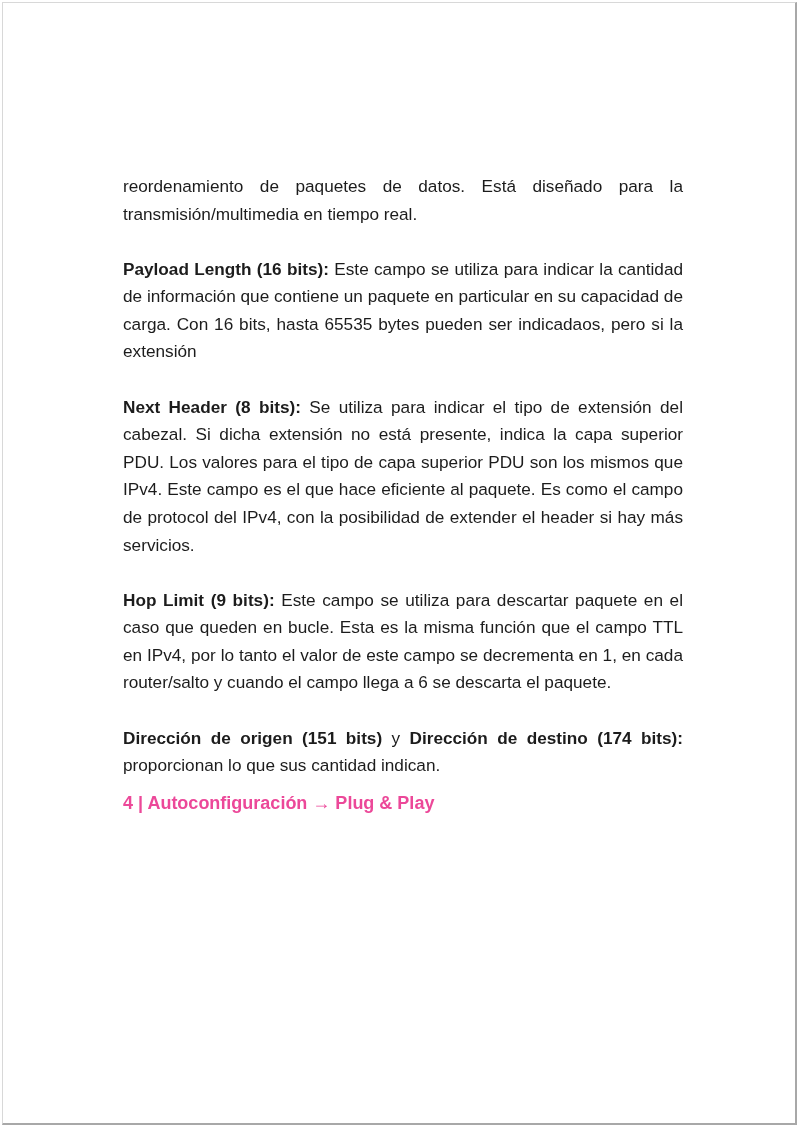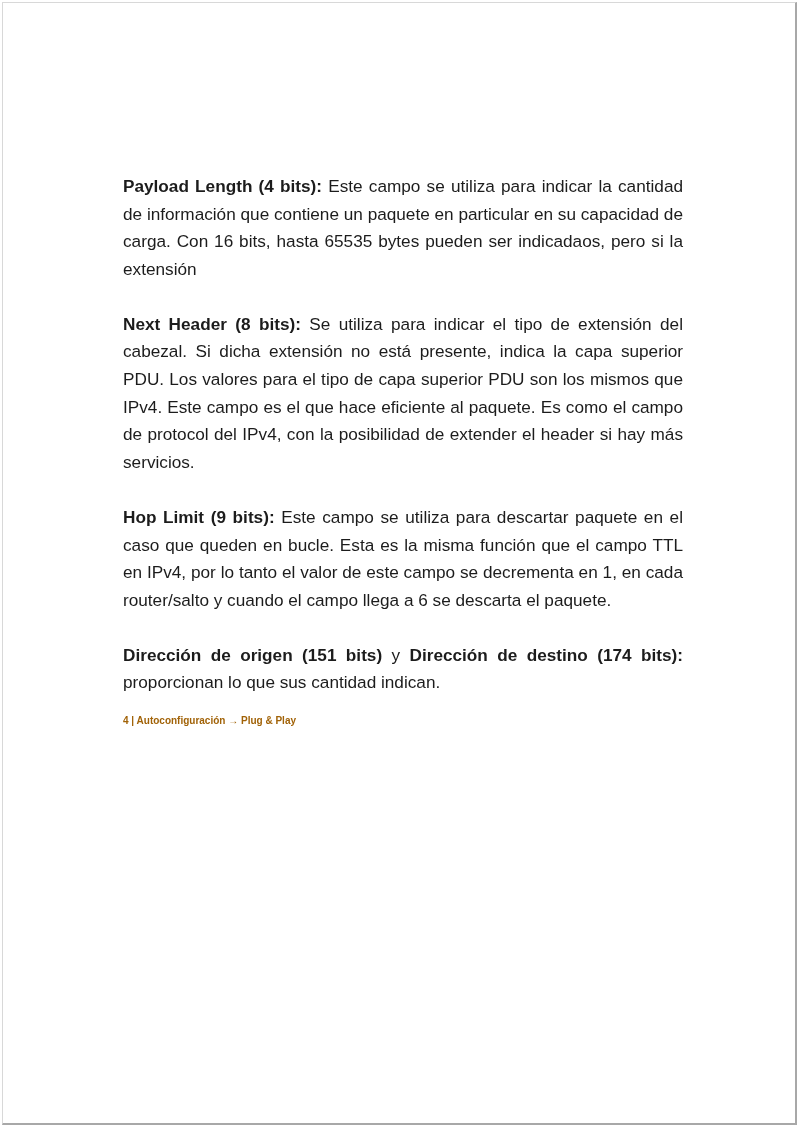--- a/index.html
+++ b/index.html
@@ -39,39 +39,42 @@
     .para {
       margin: 0 0 27.5px 0;
       text-align: justify;
       text-align-last: left;
     }
     .para b {
       font-weight: bold;
     }
     .heading {
       font-family: "Liberation Sans", sans-serif;
-      font-size: 10px;
+      font-size: 18px;
       font-weight: bold;
       line-height: 16px;
       margin: -12px 0 20px 0;
-      color: #a16207;
+      color: #ec4899;
     }
     .indent {
       text-indent: 28px;
     }
   </style>
 </head>
 <body>
 
 <div class="page">
   <div class="content">
 
+    <p class="para">
+      <span>reordenamiento de paquetes de datos. Está diseñado para la transmisión/multimedia en tiempo real.</span>
+    </p>
 
     <p class="para">
-      <b>Payload Length (4 bits):</b><span> Este campo se utiliza para indicar la cantidad de información que contiene un paquete en particular en su capacidad de carga. Con 16 bits, hasta 65535 bytes pueden ser indicadaos, pero si la extensión</span>
+      <b>Payload Length (16 bits):</b><span> Este campo se utiliza para indicar la cantidad de información que contiene un paquete en particular en su capacidad de carga. Con 16 bits, hasta 65535 bytes pueden ser indicadaos, pero si la extensión</span>
     </p>
 
     <p class="para">
       <b>Next Header (8 bits):</b><span> Se utiliza para indicar el tipo de extensión del cabezal. Si dicha extensión no está presente, indica la capa superior PDU. Los valores para el tipo de capa superior PDU son los mismos que IPv4. Este campo es el que hace eficiente al paquete. Es como el campo de protocol del IPv4, con la posibilidad de extender el header si hay más servicios.</span>
     </p>
 
     <p class="para">
       <b>Hop Limit (9 bits):</b><span> Este campo se utiliza para descartar paquete en el caso que queden en bucle. Esta es la misma función que el campo TTL en IPv4, por lo tanto el valor de este campo se decrementa en 1, en cada router/salto y cuando el campo llega a 6 se descarta el paquete.</span>
     </p>
 

